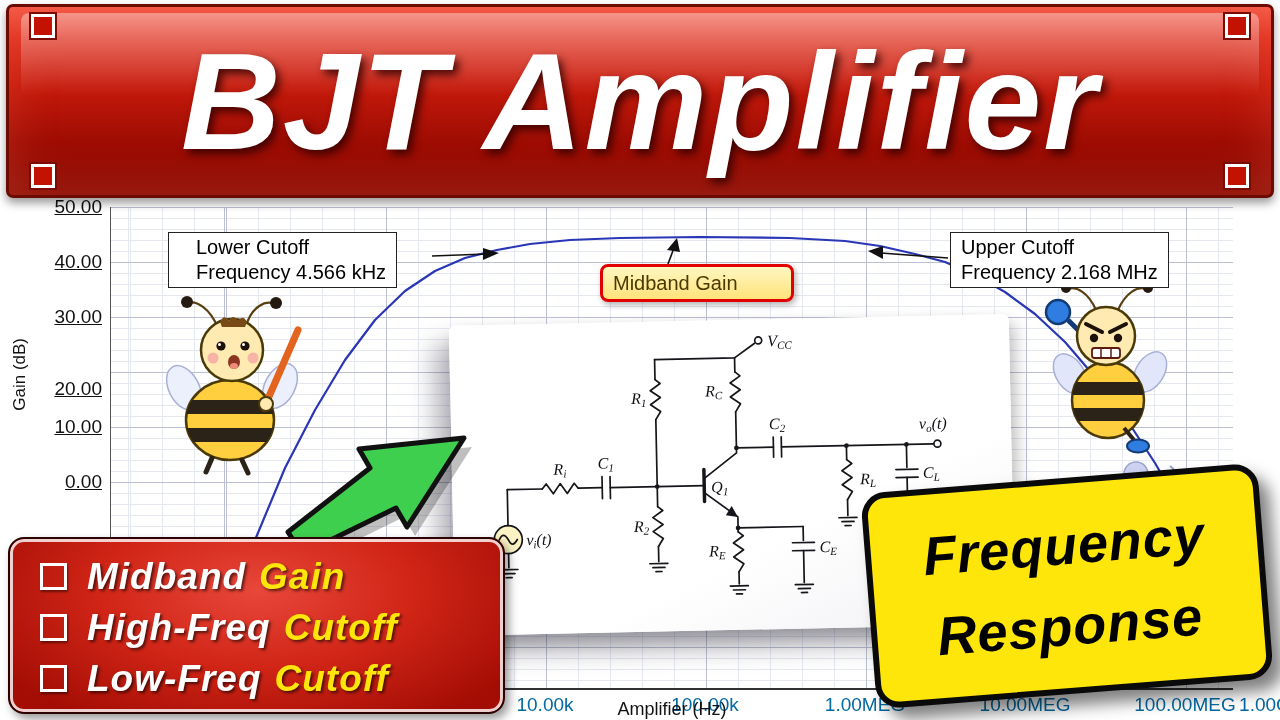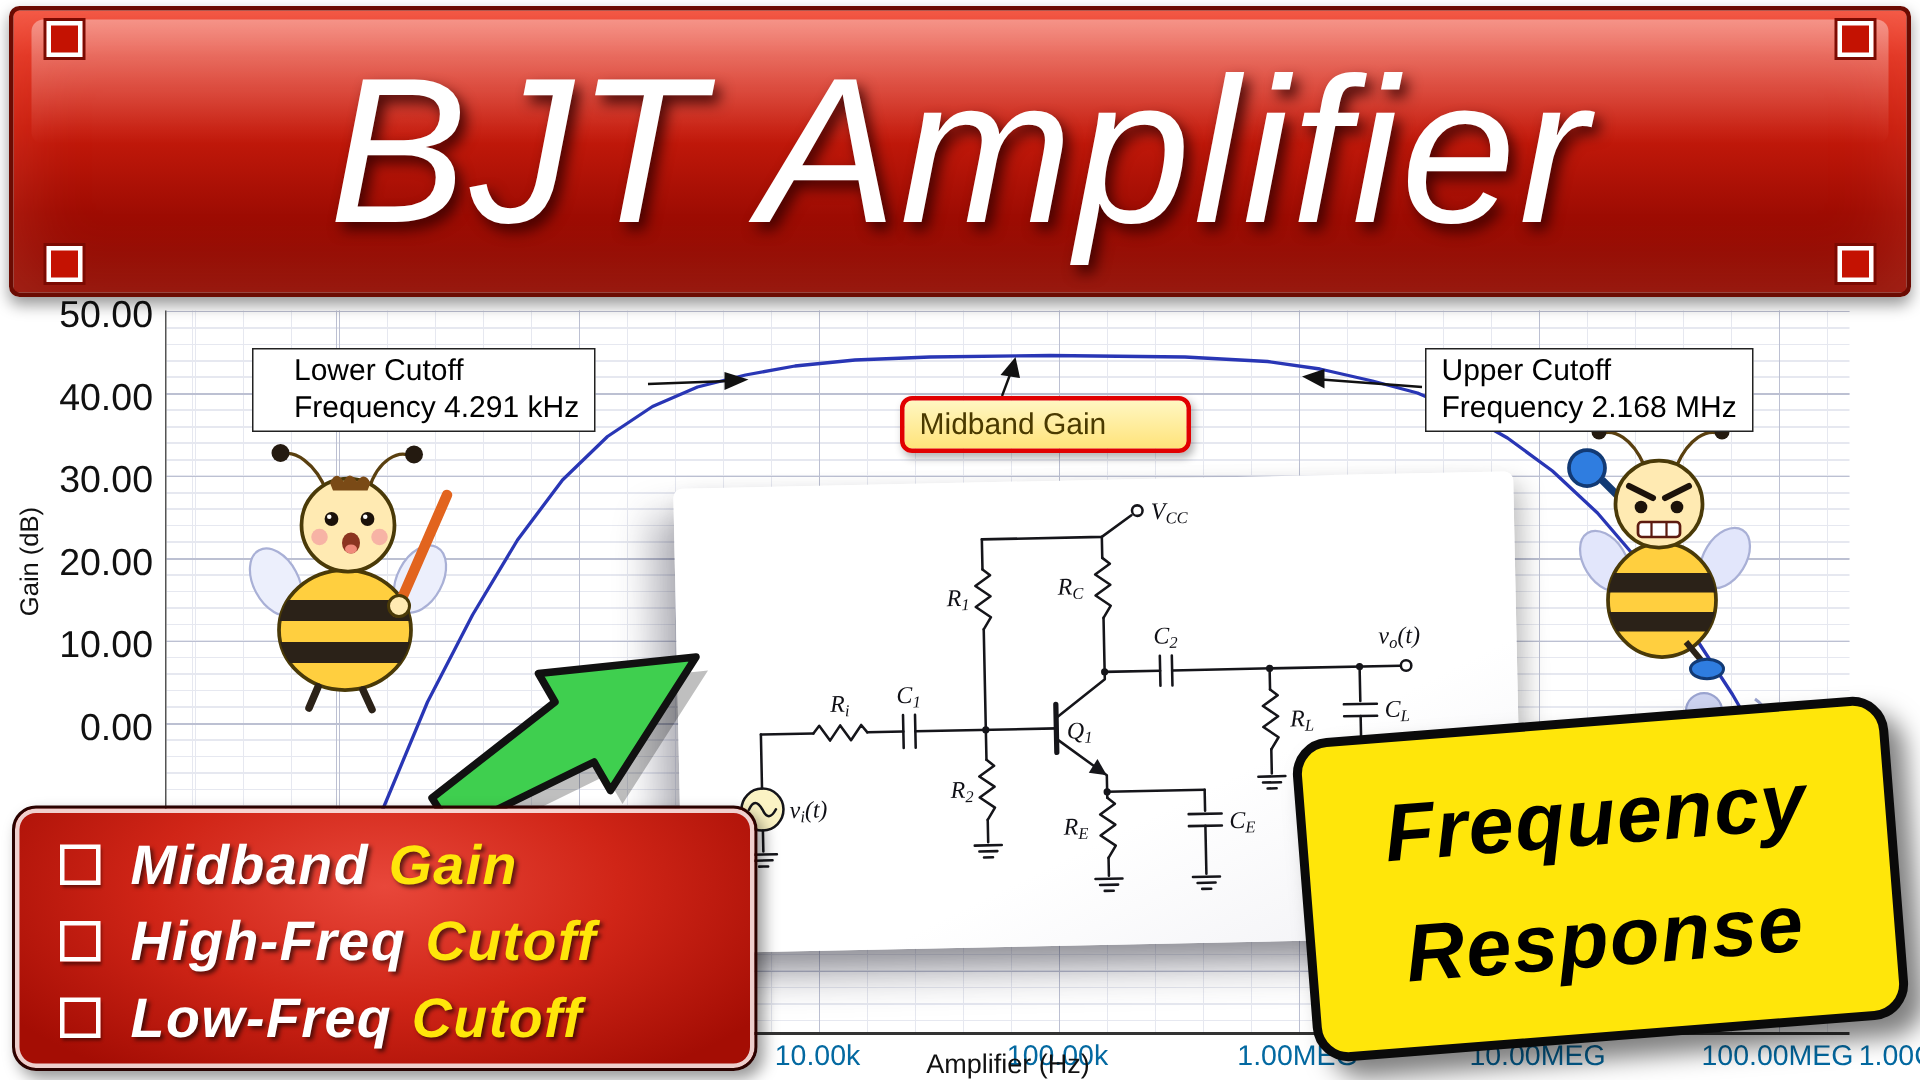--- a/index.html
+++ b/index.html
@@ -8,39 +8,39 @@
 
   
   .banner{position:absolute;left:6px;top:4px;width:1262px;height:188px;z-index:8;
     background:linear-gradient(180deg,#f25543 0%,#e03322 16%,#c61a0b 42%,#9e0c03 72%,#8a0d05 100%);
     border:3px solid #6b0b02;border-radius:7px;
     box-shadow:0 5px 10px rgba(0,0,0,.4), inset 0 0 50px rgba(255,120,90,.25);
     display:flex;align-items:center;justify-content:center;}
   .banner::before{content:"";position:absolute;left:12px;right:12px;top:6px;height:44%;
     background:linear-gradient(180deg,rgba(255,255,255,.38),rgba(255,255,255,0));
     border-radius:8px;pointer-events:none;}
-  .banner-title{position:relative;font-size:138px;font-weight:normal;font-style:italic;color:#fff;
+  .banner-title{position:relative;font-size:138px;font-weight:bold;font-style:italic;color:#fff;
     letter-spacing:2px;line-height:1;text-shadow:4px 5px 9px rgba(50,0,0,.85);white-space:nowrap;}
   .corner{position:absolute;width:18px;height:18px;background:#c41202;border:3px solid #fff;
     box-shadow:0 0 0 2px #7c0a02;}
   .corner.tl{left:22px;top:7px}.corner.tr{right:22px;top:7px}
   .corner.bl{left:22px;bottom:7px}.corner.br{right:22px;bottom:7px}
 
   
   .plot{position:absolute;left:110px;top:207px;width:1123px;height:483px;z-index:1;
     border-left:1.5px solid #555;border-bottom:2px solid #333;box-sizing:border-box;
     background-image:
       repeating-linear-gradient(to bottom,#bcc0d2 0 1px,transparent 1px 55px),
       repeating-linear-gradient(to right,#bcc0d2 0 1px,transparent 1px 160px),
       repeating-linear-gradient(to bottom,#e6e8f0 0 1px,transparent 1px 11px),
       repeating-linear-gradient(to right,#e6e8f0 0 1px,transparent 1px 32px);
     background-position:0 0,115px 0,0 0,19px 0;}
   .ylabel{position:absolute;left:10px;top:338px;z-index:1;writing-mode:vertical-rl;
     transform:rotate(180deg);font-size:17px;color:#111;}
-  .ytick{position:absolute;left:28px;width:74px;text-align:right;font-size:25px;color:#111;z-index:1;}
+  .ytick{position:absolute;left:28px;width:74px;text-align:right;font-size:19px;color:#111;z-index:1;text-decoration:underline;}
   .xtick{position:absolute;top:694px;font-size:19px;color:#0369a1;transform:translateX(-50%);
     white-space:nowrap;z-index:1;}
   .xlabel{position:absolute;left:672px;top:699px;transform:translateX(-50%);font-size:18px;color:#111;z-index:1;}
   #curve-svg{position:absolute;left:0;top:0;width:1280px;height:720px;z-index:2;pointer-events:none;}
 
   
   .ann{position:absolute;z-index:6;background:#fff;border:1.5px solid #222;padding:2px 10px;
     font-size:20px;line-height:1.25;color:#000;white-space:nowrap;}
   #ann-lower{left:168px;top:232px;padding-left:27px;}
   #ann-upper{left:950px;top:232px;}
@@ -90,21 +90,21 @@
 </style>
 </head>
 <body>
 
 <div id="stage">
 
   <div class="ylabel">Gain (dB)</div>
   <div class="ytick" style="top:196px">50.00</div>
   <div class="ytick" style="top:251px">40.00</div>
   <div class="ytick" style="top:306px">30.00</div>
-  <div class="ytick" style="top:361px">20.00</div>
+  <div class="ytick" style="top:378px">20.00</div>
   <div class="ytick" style="top:416px">10.00</div>
   <div class="ytick" style="top:471px">0.00</div>
 
   <div class="plot"></div>
 
   <div class="xtick" style="left:545px">10.00k</div>
   <div class="xtick" style="left:705px">100.00k</div>
   <div class="xtick" style="left:865px">1.00MEG</div>
   <div class="xtick" style="left:1025px">10.00MEG</div>
   <div class="xtick" style="left:1185px">100.00MEG</div>
@@ -304,21 +304,21 @@
     </svg>
   </div>
 
   <svg id="green-arrow" width="220" height="160" viewBox="0 0 220 160">
     <polygon points="22,118 104,54 93,35 198,24 141,113 130,94 36,140" transform="translate(4,5)" fill="rgba(0,0,0,0.25)" stroke="none"></polygon>
     <polygon points="18,114 100,50 89,31 194,20 137,109 126,90 32,136" fill="#3fcf4f" stroke="#111" stroke-width="5" stroke-linejoin="round"></polygon>
   </svg>
 
   <div class="ann" id="ann-lower">
     <div>Lower Cutoff</div>
-    <div>Frequency 4.291 kHz</div>
+    <div>Frequency 4.566 kHz</div>
   </div>
   <div class="ann" id="ann-upper">
     <div>Upper Cutoff</div>
     <div>Frequency 2.168 MHz</div>
   </div>
   <div class="midband">
     <div>Midband Gain</div>
   </div>
 
   <div class="checklist">

